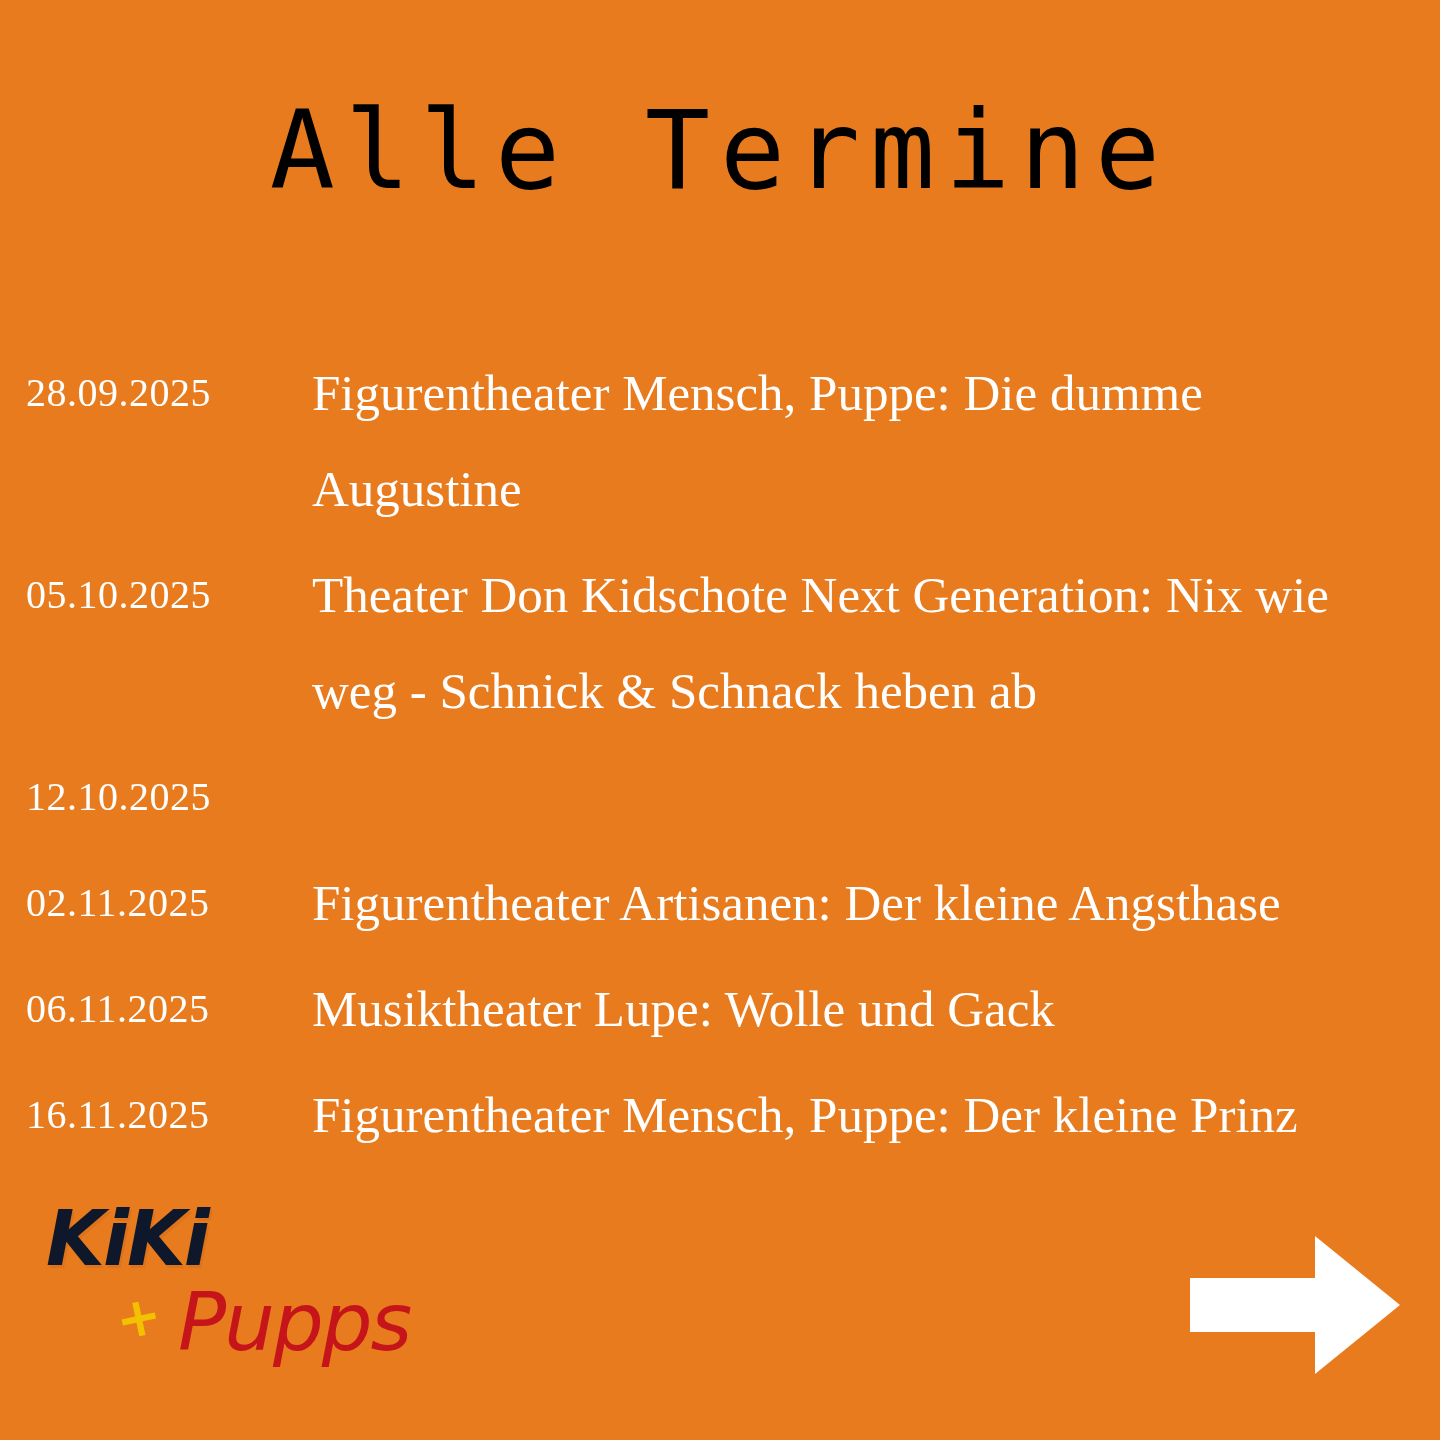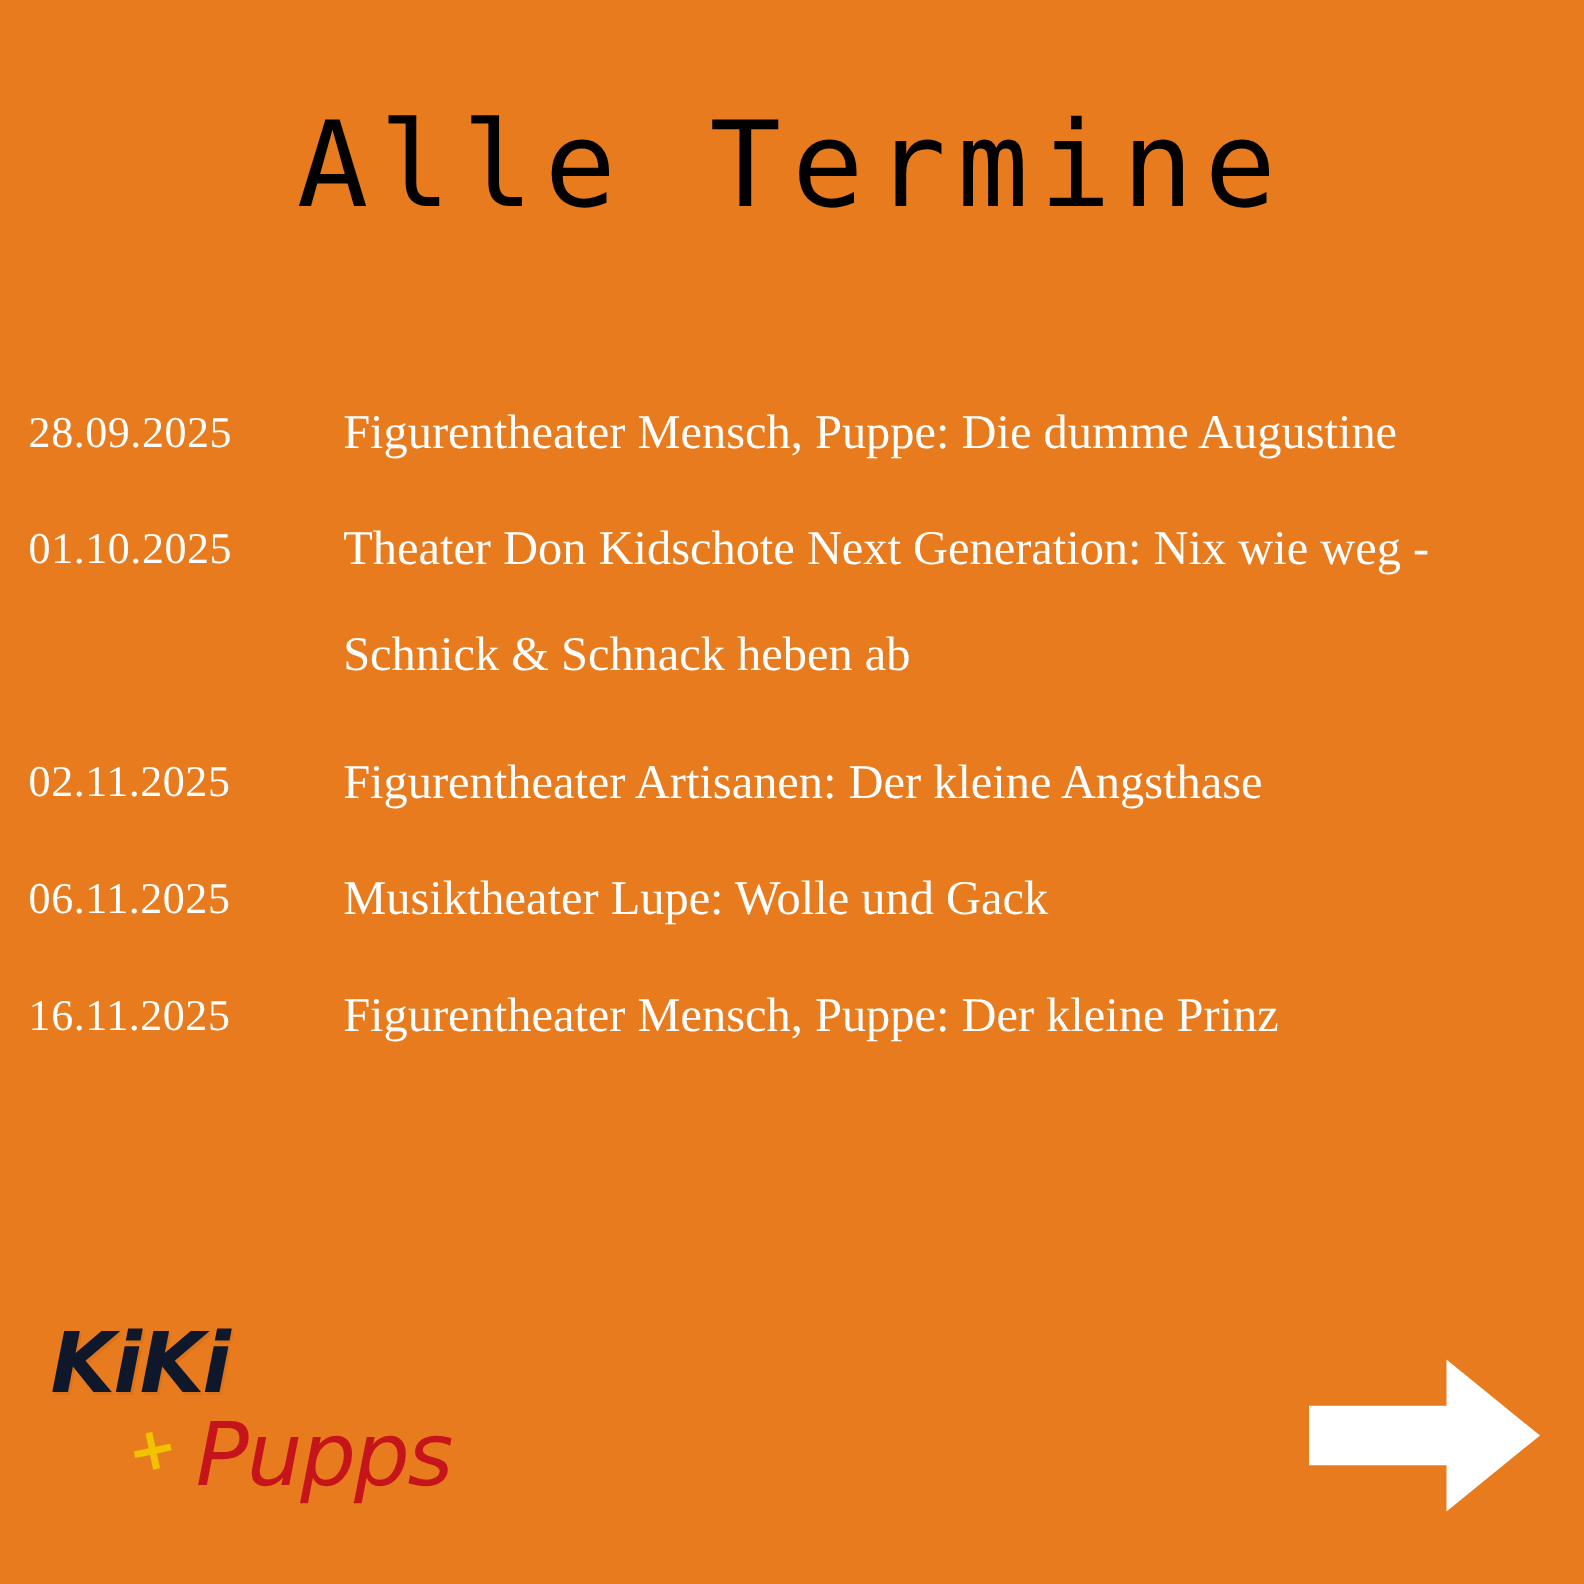--- a/index.html
+++ b/index.html
@@ -53,21 +53,21 @@
   .event-date {
     flex: 0 0 286px;
     font-size: 40px;
     line-height: 96px;
     letter-spacing: 0.5px;
     white-space: nowrap;
   }
 
   .event-title {
     flex: 1 1 auto;
-    font-size: 44px;
+    font-size: 51px;
     line-height: 96px;
     padding-right: 10px;
   }
 
   
   .logo {
     position: absolute;
     left: 28px;
     bottom: 42px;
     width: 450px;
@@ -124,25 +124,26 @@
   <div class="title">Alle Termine</div>
 
   <div class="schedule">
 
     <div class="event-row">
       <div class="event-date">28.09.2025</div>
       <div class="event-title">Figurentheater Mensch, Puppe: Die dumme Augustine</div>
     </div>
 
     <div class="event-row">
-      <div class="event-date">01.10.2025</div>
+      <div class="event-date">05.10.2025</div>
       <div class="event-title">Theater Don Kidschote Next Generation: Nix wie weg -  Schnick &amp; Schnack heben ab</div>
     </div>
 
     <div class="event-row">
+      <div class="event-date">12.10.2025</div>
     </div>
 
     <div class="event-row">
       <div class="event-date">02.11.2025</div>
       <div class="event-title">Figurentheater Artisanen: Der kleine Angsthase</div>
     </div>
 
     <div class="event-row">
       <div class="event-date">06.11.2025</div>
       <div class="event-title">Musiktheater Lupe: Wolle und Gack</div>

